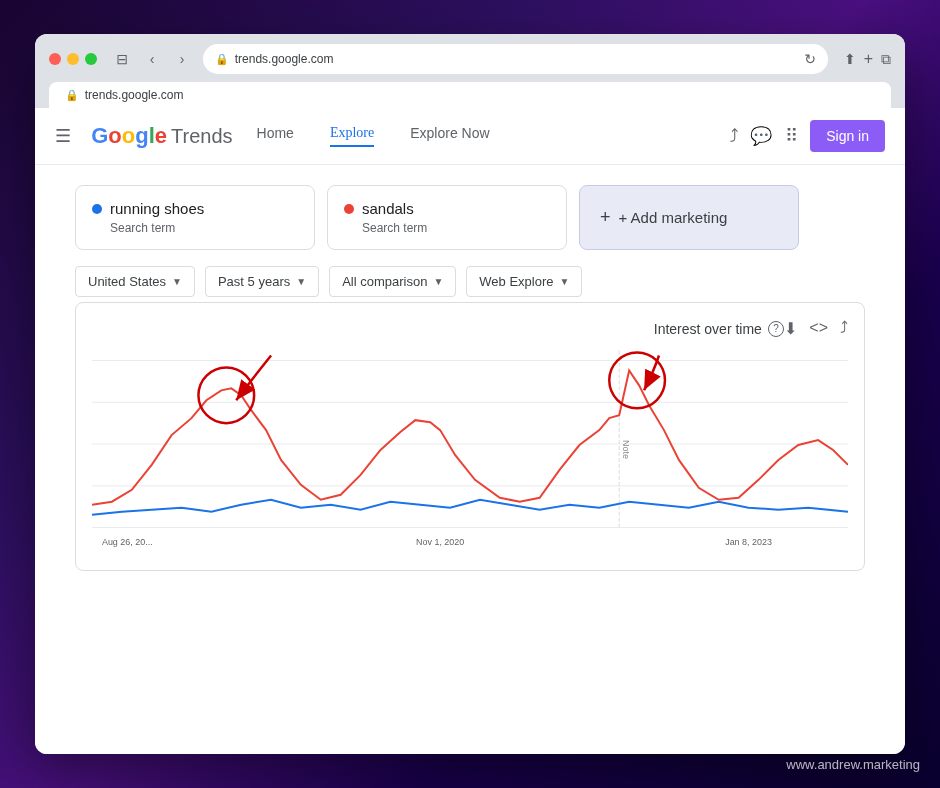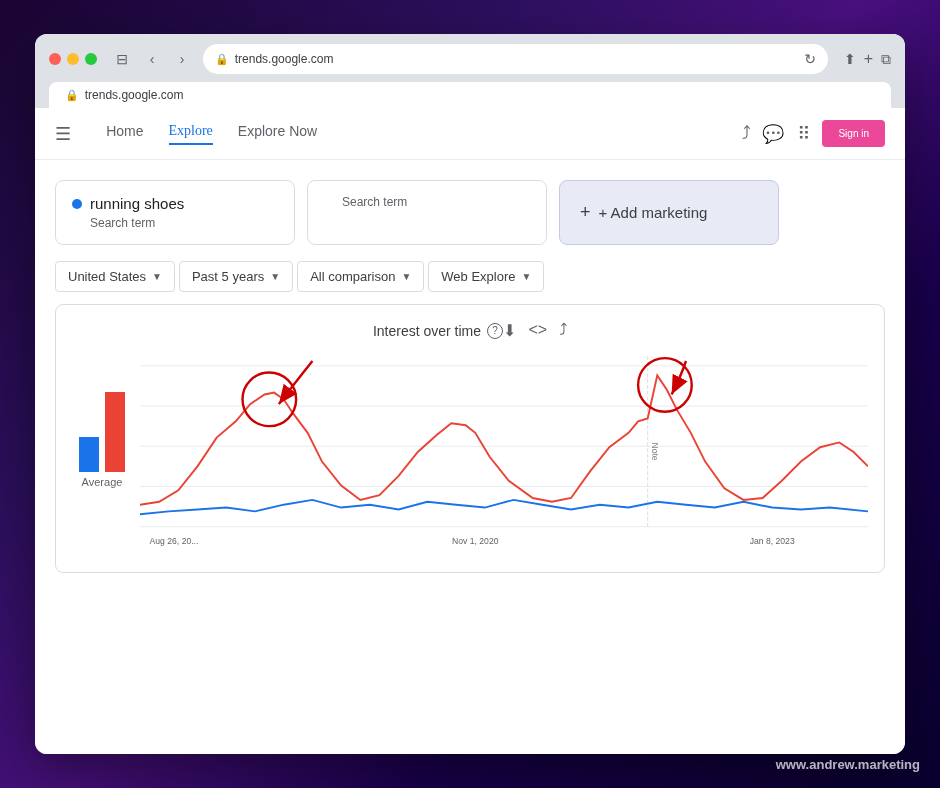--- a/index.html
+++ b/index.html
@@ -135,22 +135,22 @@
       font-size: 20px;
       font-weight: bold;
       display: flex;
       align-items: center;
       gap: 0;
     }
     .gt-logo-trends { color: #5f6368; font-weight: 400; margin-left: 2px; }
 
     .gt-nav {
       display: flex;
-      gap: 25px;
-      margin-left: 15px;
+      gap: 36px;
+      margin-left: 4px;
       flex: 1;
     }
 
     .nav-item {
       font-size: 14px;
       color: #5f6368;
       cursor: pointer;
       padding-bottom: 4px;
       font-weight: 500;
     }
@@ -162,33 +162,33 @@
     }
 
     .gt-header-actions {
       display: flex;
       align-items: center;
       gap: 12px;
       margin-left: auto;
     }
 
     .sign-in-btn {
-      background: #ec4899;
+      background: #8b5cf6;
       color: white;
       border: none;
       border-radius: 4px;
       padding: 8px 16px;
-      font-size: 10px;
+      font-size: 14px;
       cursor: pointer;
       font-weight: 500;
     }
 
     
     .main-area {
-      padding: 20px 20px;
+      padding: 20px 40px;
       flex: 1;
       overflow: hidden;
     }
 
     
     .search-terms-row {
       display: flex;
       gap: 12px;
       margin-bottom: 16px;
     }
@@ -238,22 +238,22 @@
       gap: 8px;
       cursor: pointer;
       color: #3c4043;
       font-size: 15px;
       width: 220px;
     }
 
     
     .filter-row {
       display: flex;
-      gap: 4px;
-      margin-bottom: 12px;
+      gap: 10px;
+      margin-bottom: 5px;
       align-items: flex-end;
     }
 
     .filter-dropdown {
       background: white;
       border: 1px solid #dadce0;
       border-radius: 4px;
       padding: 7px 12px;
       font-size: 13px;
       color: #3c4043;
@@ -273,21 +273,21 @@
       background: white;
       border: 1px solid #dadce0;
       border-radius: 8px;
       padding: 16px;
       position: relative;
     }
 
     .chart-header {
       display: flex;
       align-items: center;
-      justify-content: center;
+      justify-content: flex-end;
       margin-bottom: 12px;
     }
 
     .chart-title {
       font-size: 14px;
       color: #3c4043;
       font-weight: 500;
       display: flex;
       align-items: center;
       gap: 6px;
@@ -401,20 +401,26 @@
     <div class="browser-tab">
       <span style="font-size:11px;">🔒</span>
       <span>trends.google.com</span>
     </div>
   </div>
 
   <div class="page-content">
 
     <div class="gt-header">
       <div class="hamburger">☰</div>
+      <div class="gt-logo">
+        <span style="font-size:22px;font-weight:700;">
+          <span style="color:#4285f4;">G</span><span style="color:#ea4335;">o</span><span style="color:#fbbc04;">o</span><span style="color:#4285f4;">g</span><span style="color:#34a853;">l</span><span style="color:#ea4335;">e</span>
+        </span>
+        <span class="gt-logo-trends" style="font-size:20px;color:#5f6368;margin-left:4px;">Trends</span>
+      </div>
       <div class="gt-nav">
         <div class="nav-item">Home</div>
         <div class="nav-item active">Explore</div>
         <div class="nav-item">Explore Now</div>
       </div>
       <div class="gt-header-actions">
         <span style="color:#5f6368;font-size:18px;">⤴</span>
         <span style="color:#5f6368;font-size:18px;">💬</span>
         <span style="color:#5f6368;font-size:18px;">⠿</span>
         <button class="sign-in-btn">Sign in</button>
@@ -426,20 +432,24 @@
       <div class="search-terms-row">
         <div class="search-term-card">
           <div class="term-header">
             <div class="term-dot" style="background:#1a73e8;"></div>
             <span class="term-name">running shoes</span>
           </div>
           <div class="term-label">Search term</div>
         </div>
 
         <div class="search-term-card">
+          <div class="term-header">
+            <div class="term-dot" style="background:#ea4335;"></div>
+            <span class="term-name">sandals</span>
+          </div>
           <div class="term-label">Search term</div>
         </div>
 
         <div class="add-comparison-card">
           <span style="font-size:18px;">+</span>
           <span>+ Add marketing</span>
         </div>
       </div>
 
       <div class="filter-row">
@@ -470,27 +480,20 @@
           <div class="chart-actions">
             <span class="chart-action-btn">⬇</span>
             <span class="chart-action-btn">&lt;&gt;</span>
             <span class="chart-action-btn">⤴</span>
           </div>
         </div>
 
 
         <div class="chart-svg-wrapper" style="margin-top:4px;">
 
-          <div class="avg-bar-section">
-            <div class="avg-bars">
-              <div class="avg-bar-blue"></div>
-              <div class="avg-bar-red"></div>
-            </div>
-            <div class="avg-label">Average</div>
-          </div>
 
           <div class="chart-svg-container" style="flex:1; position:relative;">
             <svg width="100%" height="200" viewBox="0 0 760 200">
 
               <line x1="0" y1="10" x2="760" y2="10" stroke="#e8eaed" stroke-width="1"></line>
               <line x1="0" y1="52" x2="760" y2="52" stroke="#e8eaed" stroke-width="1"></line>
               <line x1="0" y1="94" x2="760" y2="94" stroke="#e8eaed" stroke-width="1"></line>
               <line x1="0" y1="136" x2="760" y2="136" stroke="#e8eaed" stroke-width="1"></line>
               <line x1="0" y1="178" x2="760" y2="178" stroke="#e8eaed" stroke-width="1"></line>
 
@@ -525,13 +528,13 @@
               <text x="350" y="196" font-size="9" fill="#5f6368" text-anchor="middle">Nov 1, 2020</text>
               <text x="660" y="196" font-size="9" fill="#5f6368" text-anchor="middle">Jan 8, 2023</text>
             </svg>
           </div>
         </div>
       </div>
     </div>
   </div>
 </div>
 
-<div class="watermark" style="position:fixed; bottom:16px; right:20px; font-size:13px; color:rgba(255,255,255,0.7); font-family:Arial,sans-serif;font-weight:bold;">www.andrew.marketing</div>
+<div class="watermark" style="position:fixed; bottom:16px; right:20px; font-size:13px; color:rgba(255,255,255,0.7); font-family:Arial,sans-serif;">www.andrew.marketing</div>
 
 </body></html>

